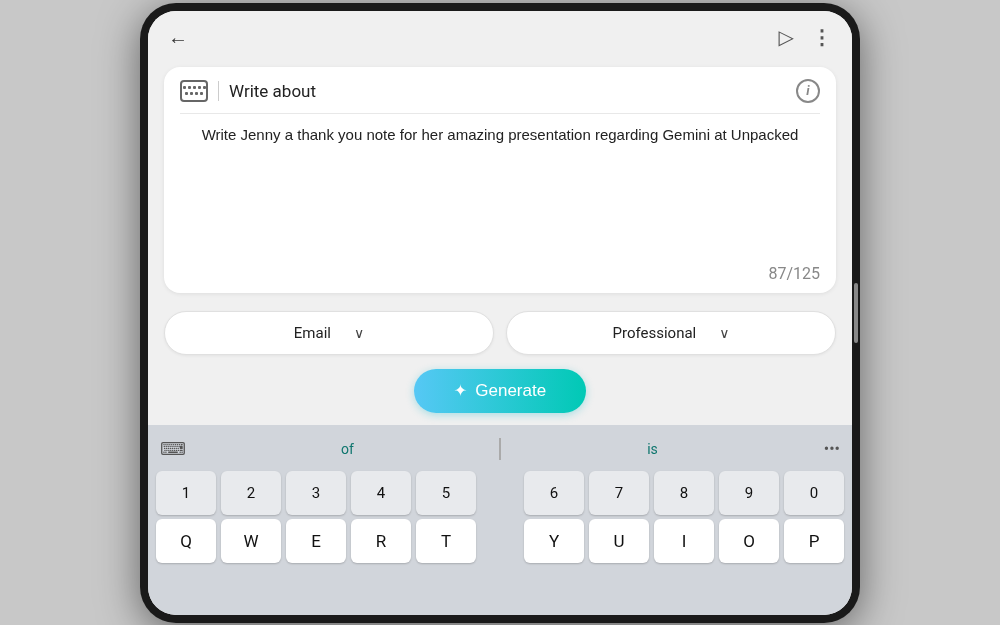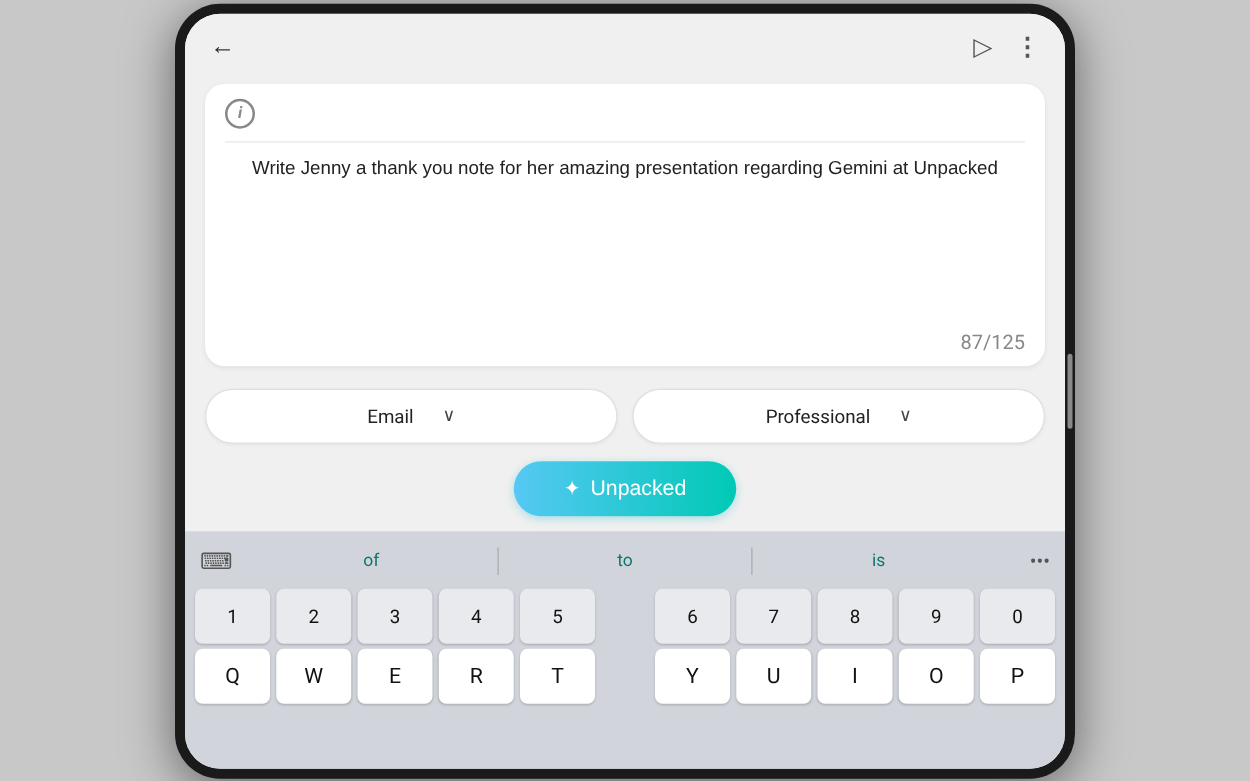--- a/index.html
+++ b/index.html
@@ -334,20 +334,39 @@
       <div class="top-bar-right">
         <span class="send-icon">▷</span>
         <span class="more-icon">⋮</span>
       </div>
     </div>
 
     <div class="card-area">
       <div class="card">
 
         <div class="card-header">
+          <div class="card-header-left">
+            <div class="keyboard-icon">
+              <div class="keyboard-icon-row">
+                <div class="key-dot"></div>
+                <div class="key-dot"></div>
+                <div class="key-dot"></div>
+                <div class="key-dot"></div>
+                <div class="key-dot"></div>
+              </div>
+              <div class="keyboard-icon-row">
+                <div class="key-dot"></div>
+                <div class="key-dot"></div>
+                <div class="key-dot"></div>
+                <div class="key-dot"></div>
+              </div>
+            </div>
+            <div class="divider-v"></div>
+            <span class="header-title">Write about</span>
+          </div>
           <div class="info-icon">i</div>
         </div>
 
         <div class="text-area-container">
           <textarea class="write-text" rows="5" style="">Write Jenny a thank you note for her amazing presentation regarding Gemini at Unpacked</textarea>
           <div class="char-count">87/125</div>
         </div>
 
       </div>
     </div>
@@ -359,33 +378,32 @@
       </div>
       <div class="dropdown">
         <span class="dropdown-label">Professional</span>
         <span class="chevron-down">∨</span>
       </div>
     </div>
 
     <div class="generate-row">
       <button class="generate-btn">
         <span class="sparkle-icon">✦</span>
-        <span>Unpacked</span>
+        <span>Generate</span>
       </button>
     </div>
 
     <div class="keyboard-area">
 
       <div class="keyboard-suggestions">
         <div class="backspace-icon-container">
           <span style="font-size:18px; color:#555;">⌨</span>
         </div>
         <span class="suggestion-item">of</span>
         <div class="suggestion-divider"></div>
-        <span class="suggestion-item">to</span>
         <div class="suggestion-divider"></div>
         <span class="suggestion-item">is</span>
         <div style="width:36px; display:flex; align-items:center; justify-content:flex-end;">
           <span style="font-size:16px; color:#555;">•••</span>
         </div>
       </div>
 
       <div class="key-row">
         <div class="key number-row">1</div>
         <div class="key number-row">2</div>

